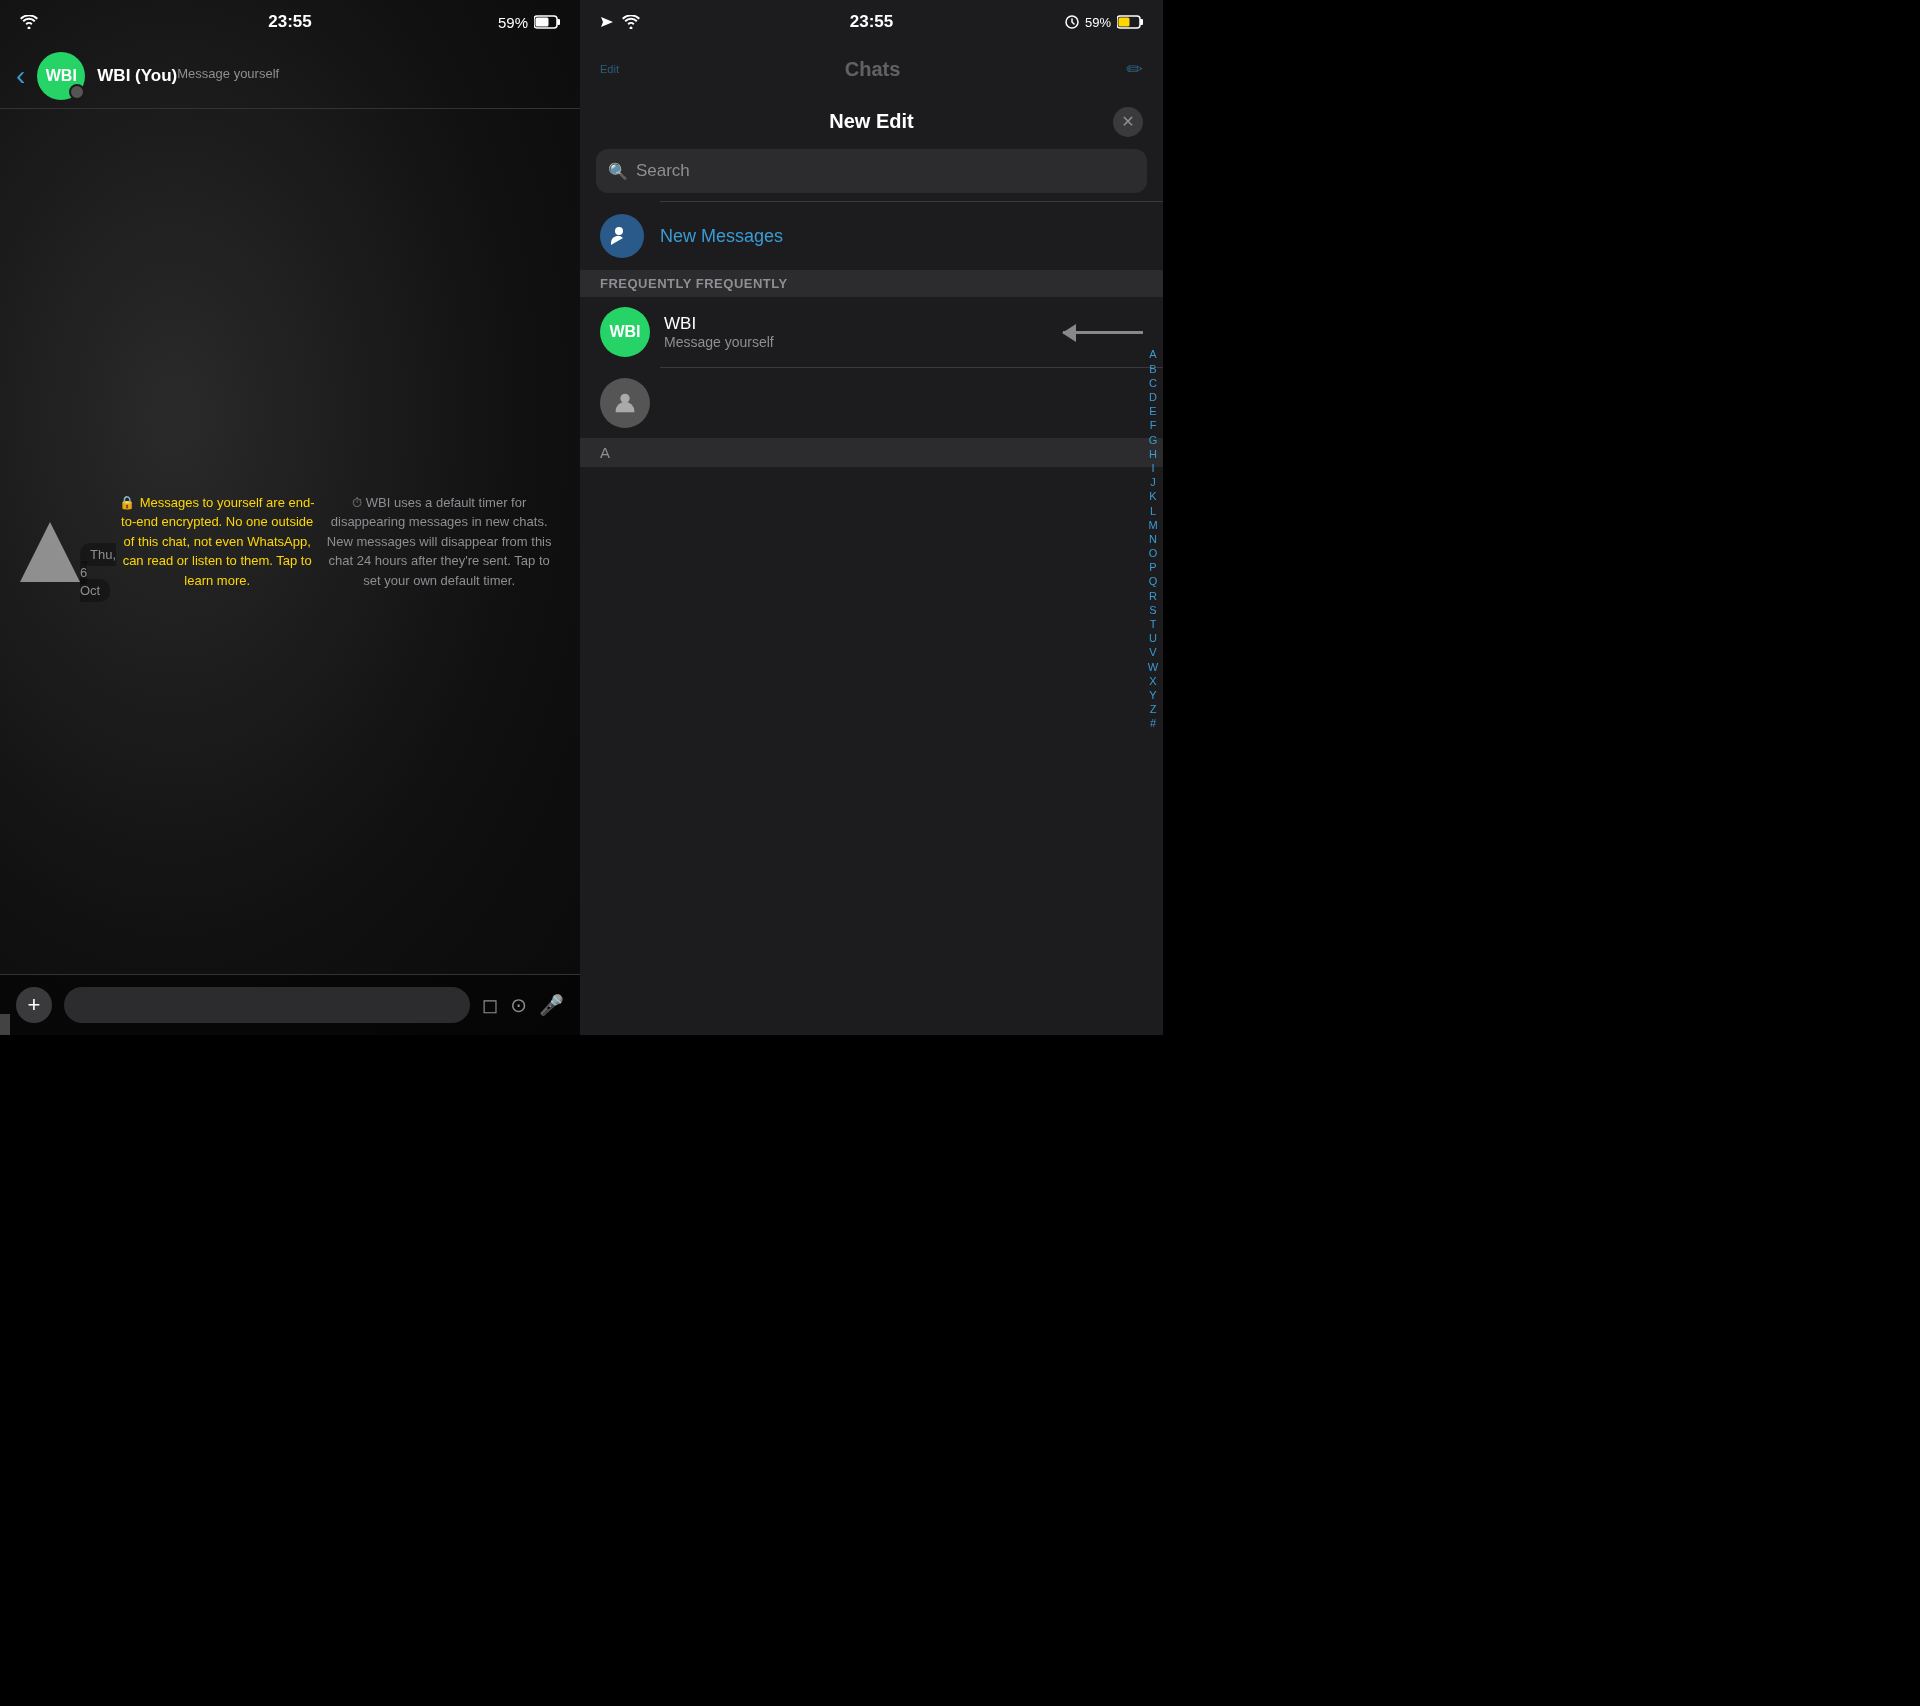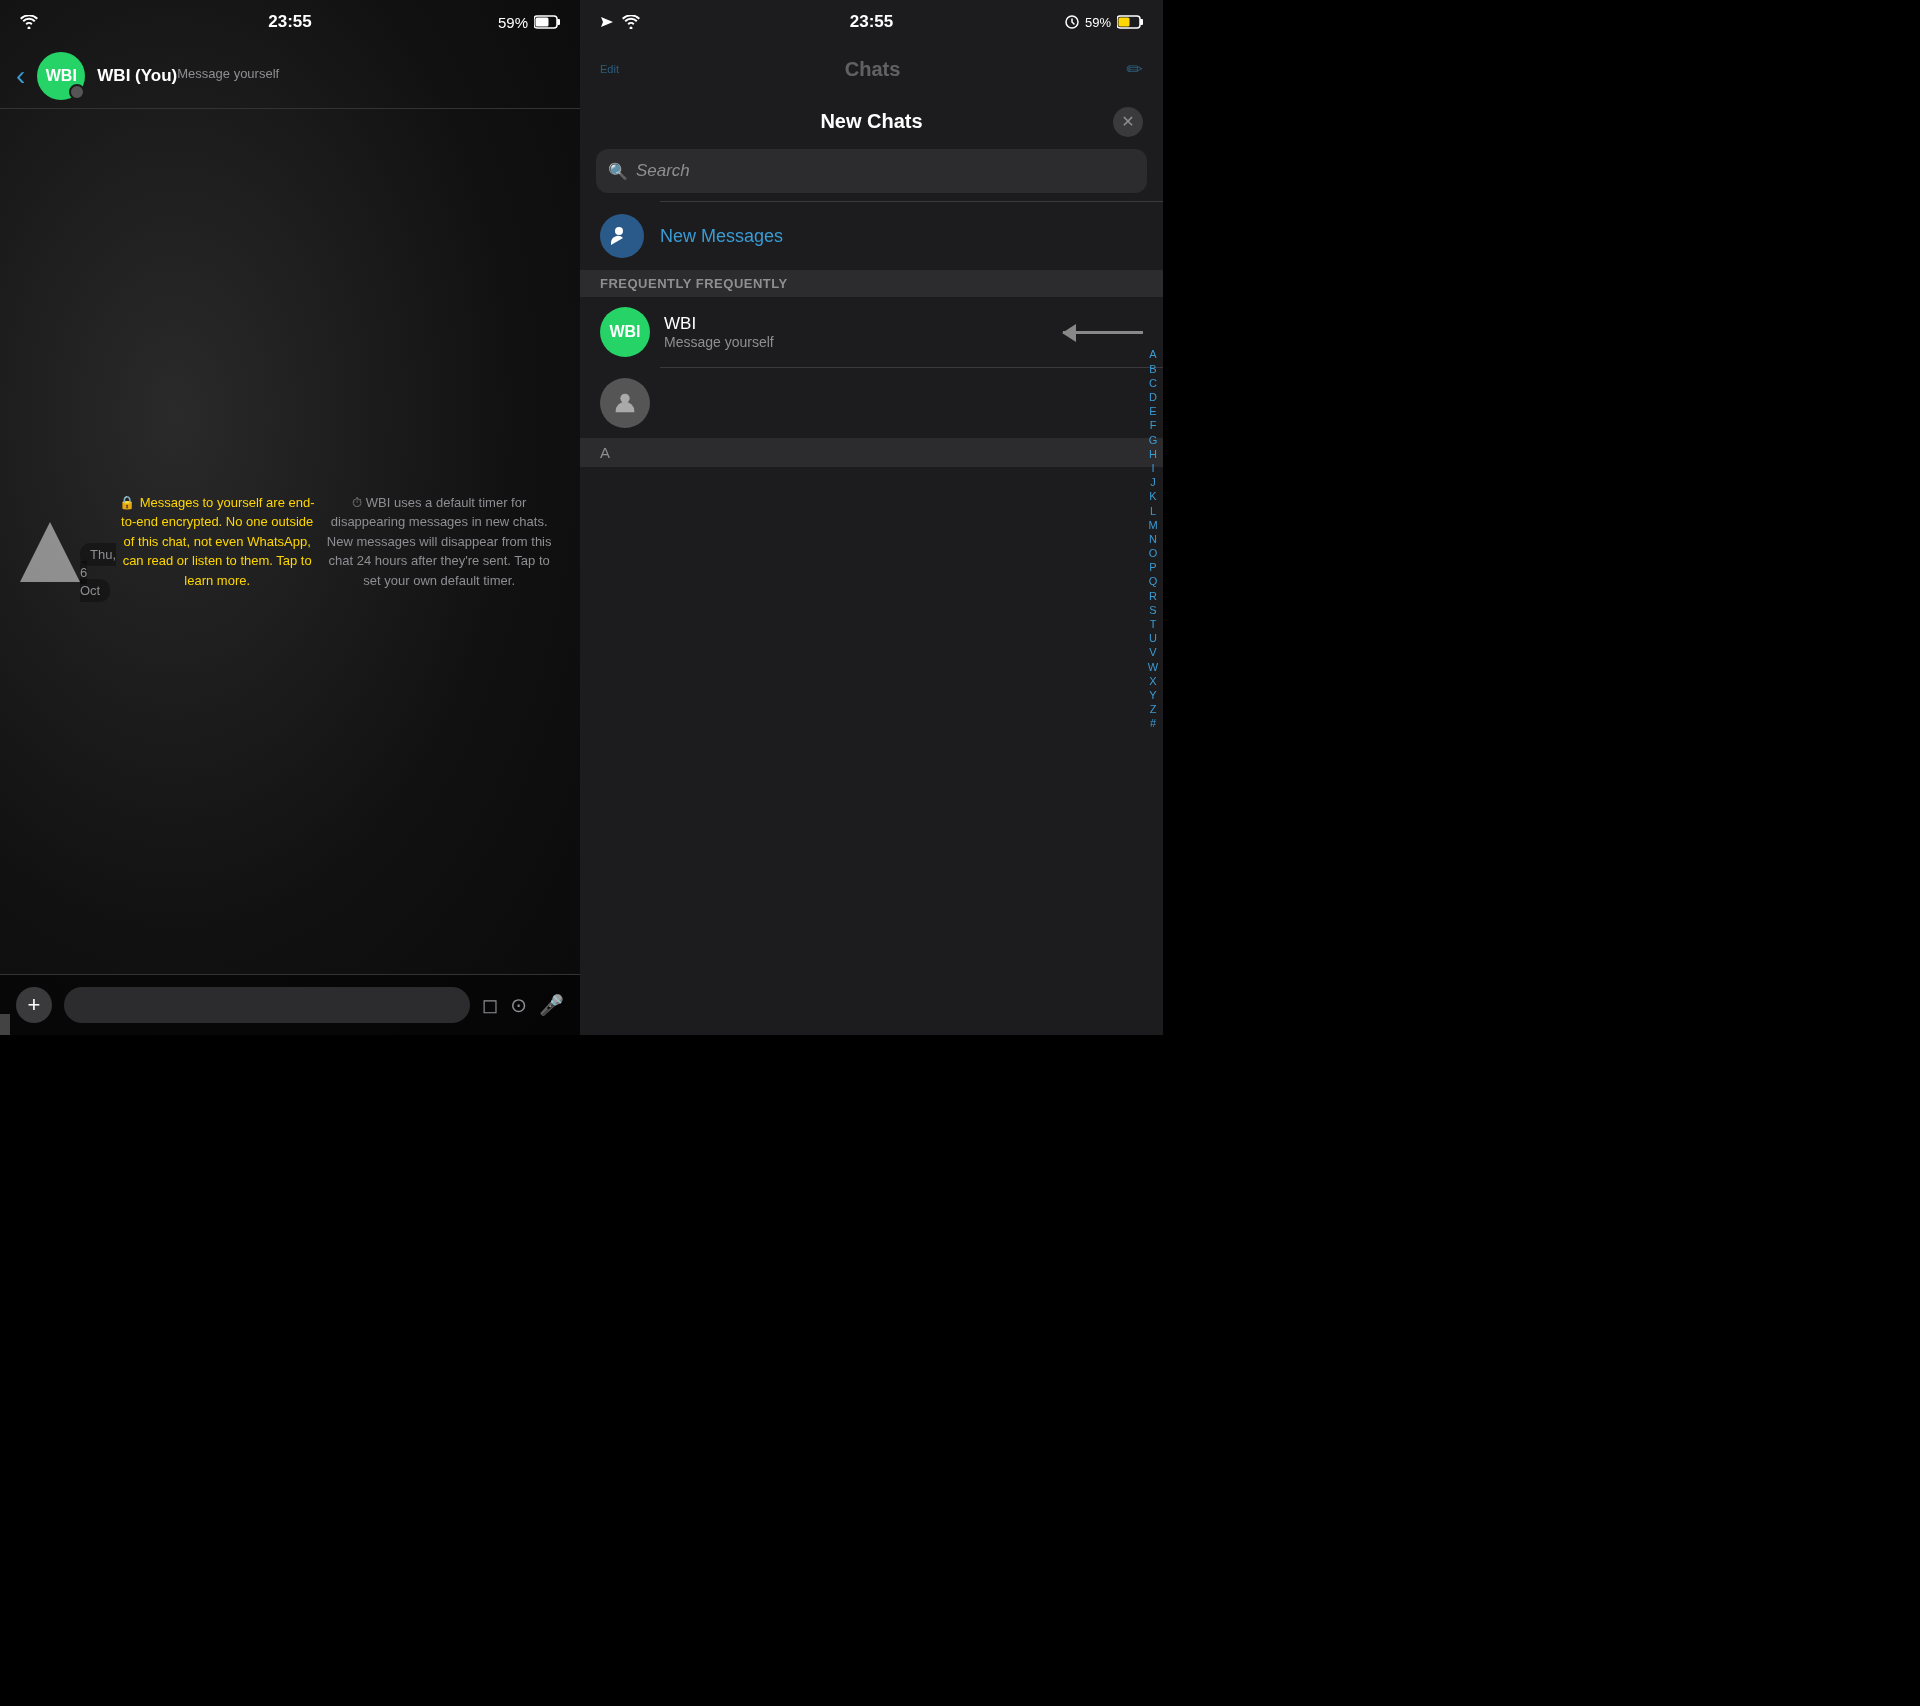--- a/index.html
+++ b/index.html
@@ -236,21 +236,21 @@
       margin: 0 16px 8px;
       background: #2c2c2e;
       border-radius: 12px;
       height: 44px;
       display: flex;
       align-items: center;
       padding: 0 12px;
       gap: 8px;
     }
     .search-icon { color: #8e8e93; font-size: 16px; }
-    .search-input-text { color: #8e8e93; font-size: 17px; font-style: italic; }
+    .search-input-text { color: #8e8e93; font-size: 17px; }
 
     
     .action-row {
       display: flex;
       align-items: center;
       padding: 12px 20px;
       gap: 16px;
       cursor: pointer;
     }
     .action-icon-circle {
@@ -453,21 +453,21 @@
 
   <div class="behind-header">
     <span class="behind-edit">Edit</span>
     <span class="behind-chats">Chats</span>
     <span class="behind-compose">✏</span>
   </div>
 
   <div class="modal">
 
     <div class="modal-header">
-      <span class="modal-title">New Chats</span>
+      <span class="modal-title">New Edit</span>
       <div class="modal-close">
         <span>✕</span>
       </div>
     </div>
 
     <div class="search-bar">
       <span class="search-icon">🔍</span>
       <span class="search-input-text">Search</span>
     </div>
 

